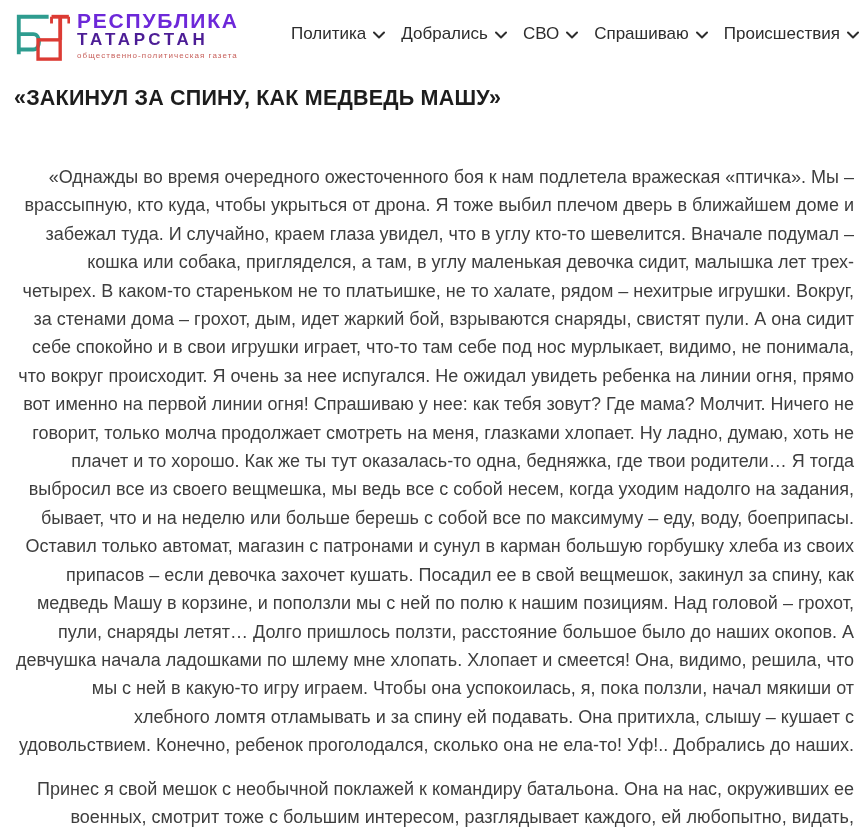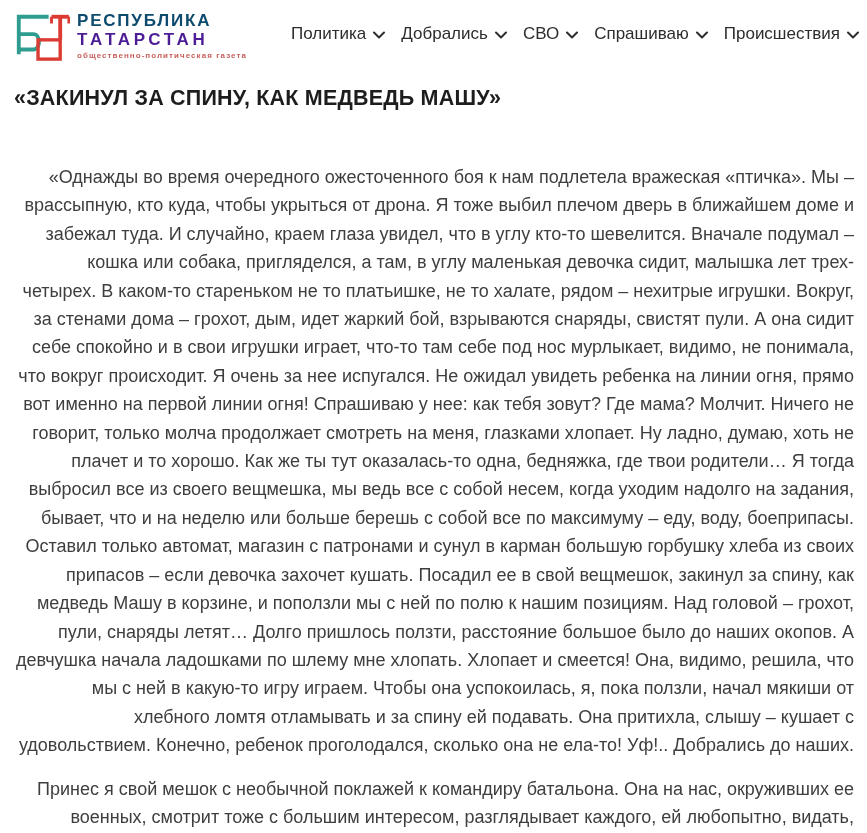--- a/index.html
+++ b/index.html
@@ -21,38 +21,38 @@
   }
   .logo {
     display: flex;
     align-items: flex-start;
     cursor: pointer;
     text-decoration: none;
   }
   .logo-mark { display: block; margin-top: 2px; }
   .logo-text { margin-left: 7px; margin-top: 3px; }
   .logo-line1 {
-    font-size: 17px;
+    font-size: 21px;
     font-weight: 600;
     letter-spacing: 1.8px;
-    color: #0c4a6e;
+    color: #6d28d9;
     line-height: 19px;
     white-space: nowrap;
   }
   .logo-line2 {
     font-size: 17px;
     font-weight: 600;
     letter-spacing: 3.6px;
     color: #4c1d95;
     line-height: 19px;
     white-space: nowrap;
   }
   .logo-sub {
     font-size: 8px;
-    font-weight: 700;
+    font-weight: 400;
     letter-spacing: 1.05px;
     color: #c75f5a;
     margin-top: 2px;
     white-space: nowrap;
   }
 
   .nav {
     margin-left: auto;
     display: flex;
     align-items: center;

